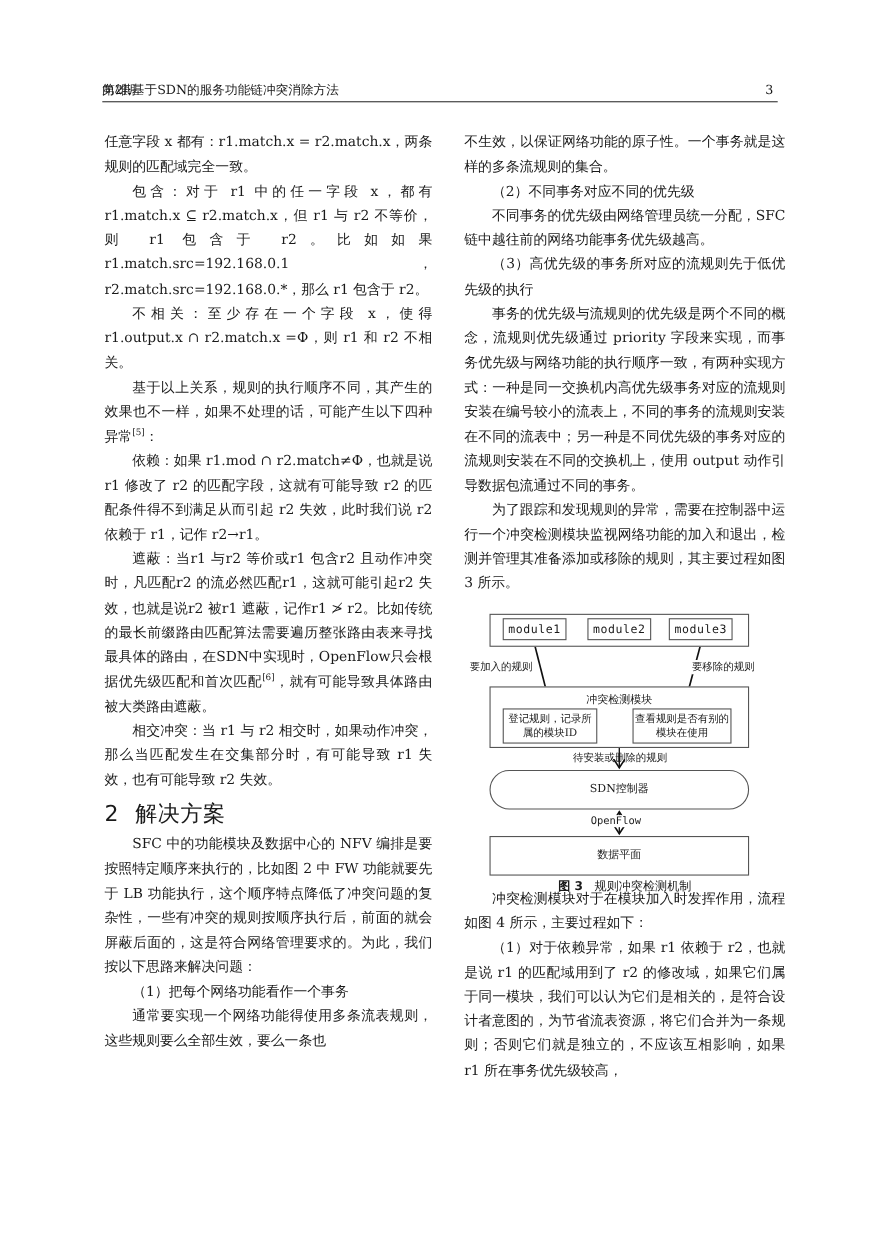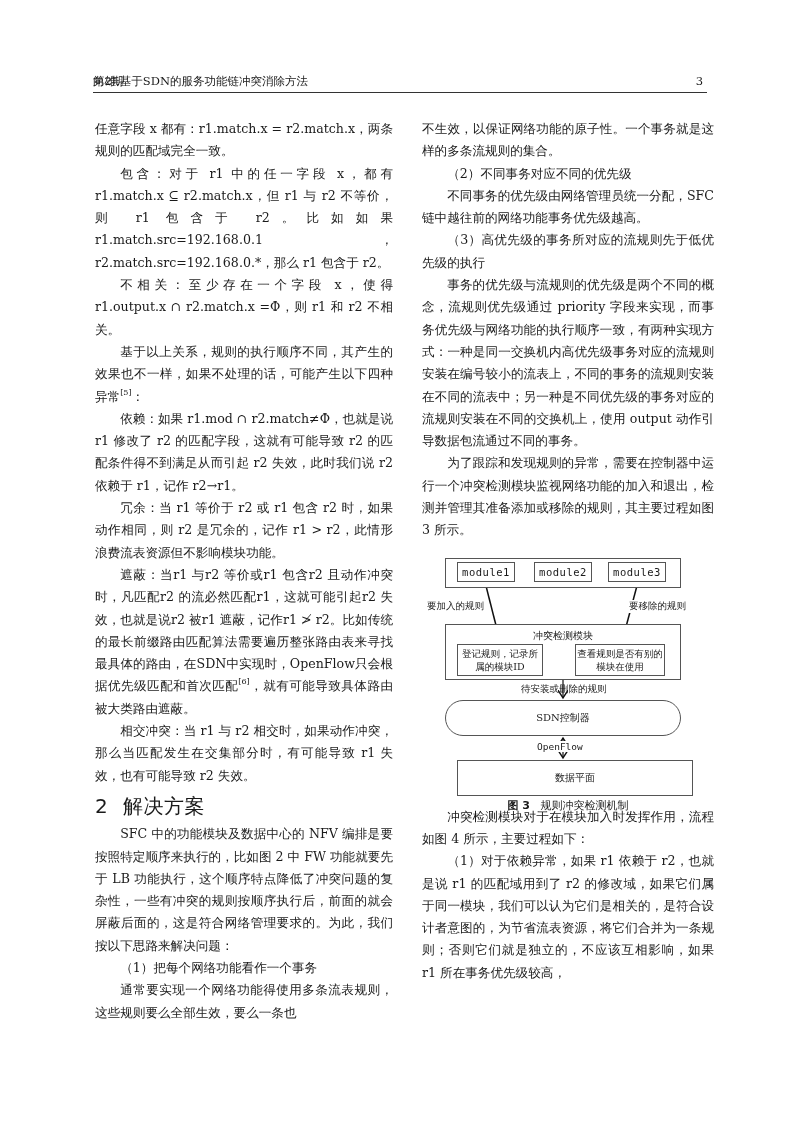--- a/index.html
+++ b/index.html
@@ -24,42 +24,41 @@
   
   .fig { position:absolute; left:423px; top:555px; width:290px; height:258px; font-size:10px; }
   .box { position:absolute; border:1px solid #555; background:#fff; box-sizing:border-box; }
   .modrow { left:22px; top:3px; width:236px; height:30px; }
   .mod { top:7px; height:20px; line-height:18px; text-align:center;
          font-family:"DejaVu Sans Mono","Liberation Mono",monospace; font-size:10.5px; letter-spacing:0.5px; }
   .det { left:22px; top:69px; width:236px; height:56px; }
   .det .title { position:absolute; left:0; right:0; top:4px; text-align:center; font-size:10px; }
   .sub { font-size:9.5px; line-height:13px; text-align:center; padding-top:2px; }
   .ctrl { left:22px; top:145px; width:236px; height:36px; text-align:center; line-height:34px; font-size:10px;border-radius:18px; }
-  .plane { left:34px; top:205px; width:236px; height:36px; text-align:center; line-height:34px; font-size:10px; }
+  .plane { left:22px; top:205px; width:236px; height:36px; text-align:center; line-height:34px; font-size:10px; }
   .lbl { position:absolute; font-size:9.5px; white-space:nowrap; background:#fff; }
   .caption { position:absolute; left:0; right:0; top:243px; text-align:center; font-size:11px;
              font-family:"DejaVu Sans","Liberation Sans",sans-serif; }
   svg.arrows { position:absolute; left:0; top:0; }
 </style>
 </head>
 <body>
 
 <div class="header">
   <span class="l">第2期</span>
   <span class="c">向雄:基于SDN的服务功能链冲突消除方法</span>
   <span class="r">3</span>
 </div>
 
 <div class="col left">
   <p>任意字段 x 都有：r1.match.x = r2.match.x，两条规则的匹配域完全一致。</p>
   <p class="ind">包含：对于 r1 中的任一字段 x，都有 r1.match.x ⊆ r2.match.x，但 r1 与 r2 不等价，则 r1 包含于 r2。比如如果 r1.match.src=192.168.0.1，r2.match.src=192.168.0.*，那么 r1 包含于 r2。</p>
   <p class="ind">不相关：至少存在一个字段 x，使得 r1.output.x ∩ r2.match.x =Φ，则 r1 和 r2 不相关。</p>
   <p class="ind"><span>基于以上关系，规则的执行顺序不同，其产生的效果也不一样，如果不处理的话，可能产生以下四种异常</span><sup>[5]</sup><span>：</span></p>
   <p class="ind">依赖：如果 r1.mod ∩ r2.match≠Φ，也就是说 r1 修改了 r2 的匹配字段，这就有可能导致 r2 的匹配条件得不到满足从而引起 r2 失效，此时我们说 r2 依赖于 r1，记作 r2→r1。</p>
-  <p class="ind">冗余：当 r1 等价于 r2 或 r1 包含 r2 时，如果动作相同，则 r2 是冗余的，记作 r1 &gt; r2，此情形浪费流表资源但不影响模块功能。</p>
   <p class="ind"><span>遮蔽：当r1 与r2 等价或r1 包含r2 且动作冲突时，凡匹配r2 的流必然匹配r1，这就可能引起r2 失效，也就是说r2 被r1 遮蔽，记作r1 ≯ r2。比如传统的最长前缀路由匹配算法需要遍历整张路由表来寻找最具体的路由，在SDN中实现时，OpenFlow只会根据优先级匹配和首次匹配</span><sup>[6]</sup><span>，就有可能导致具体路由被大类路由遮蔽。</span></p>
   <p class="ind">相交冲突：当 r1 与 r2 相交时，如果动作冲突，那么当匹配发生在交集部分时，有可能导致 r1 失效，也有可能导致 r2 失效。</p>
   <h2><span class="num">2</span><span>解决方案</span></h2>
   <p class="ind">SFC 中的功能模块及数据中心的 NFV 编排是要按照特定顺序来执行的，比如图 2 中 FW 功能就要先于 LB 功能执行，这个顺序特点降低了冲突问题的复杂性，一些有冲突的规则按顺序执行后，前面的就会屏蔽后面的，这是符合网络管理要求的。为此，我们按以下思路来解决问题：</p>
   <p class="ind">（1）把每个网络功能看作一个事务</p>
   <p class="ind">通常要实现一个网络功能得使用多条流表规则，这些规则要么全部生效，要么一条也</p>
 </div>
 
 <div class="col right">
   <p>不生效，以保证网络功能的原子性。一个事务就是这样的多条流规则的集合。</p>

